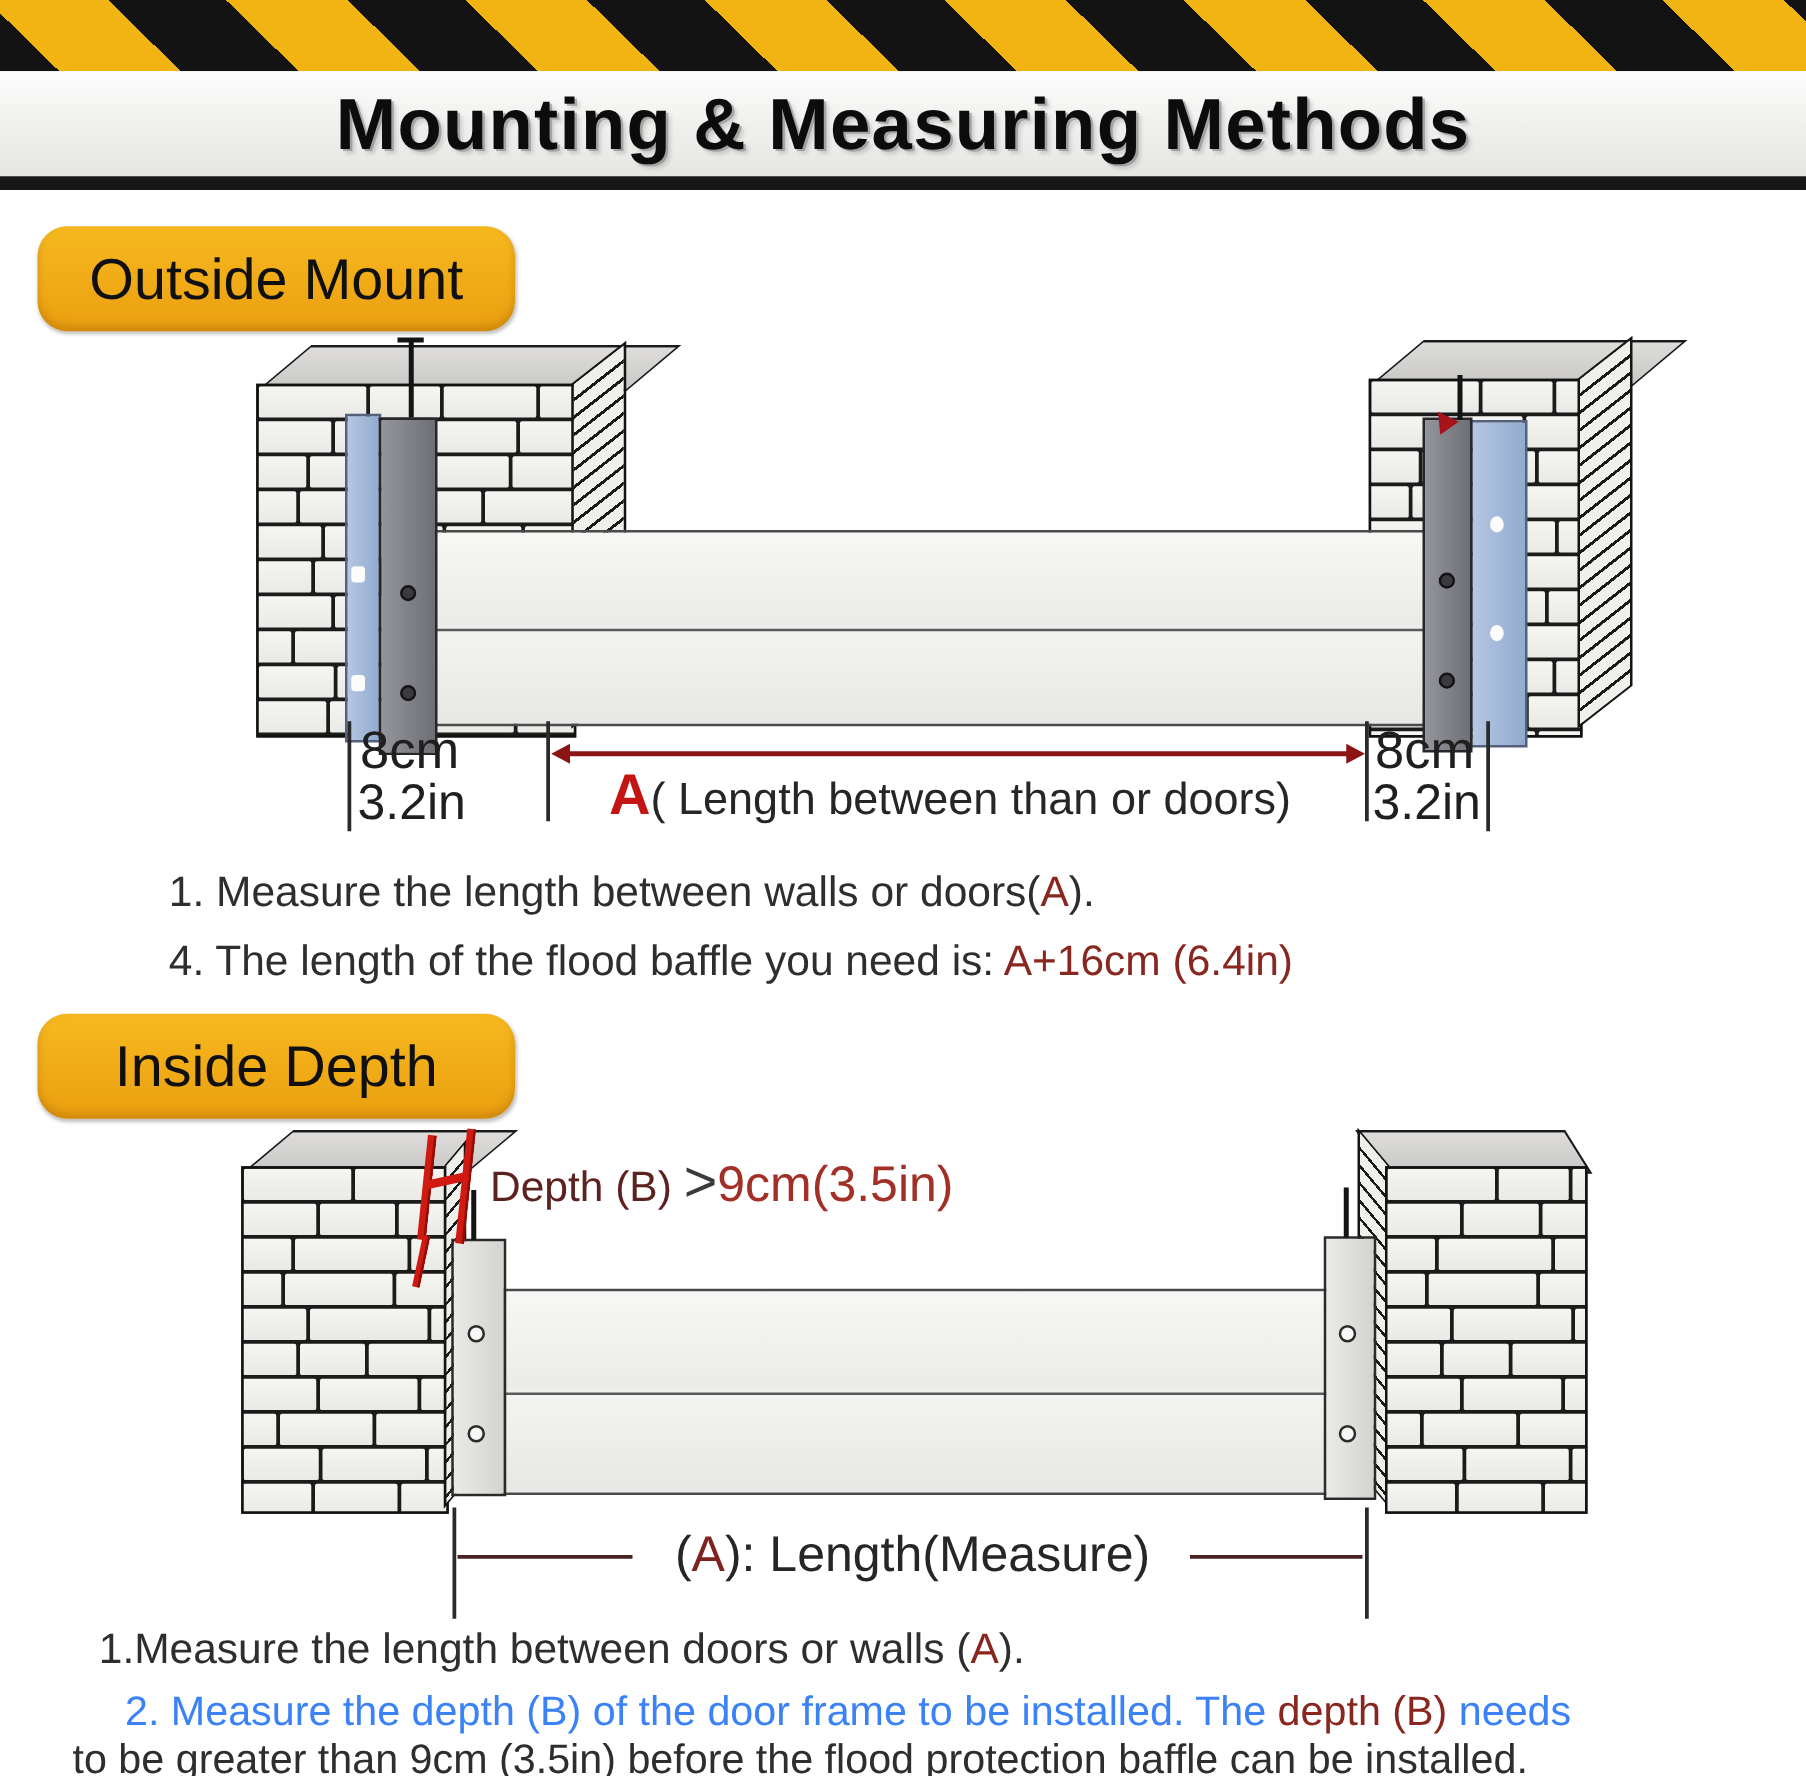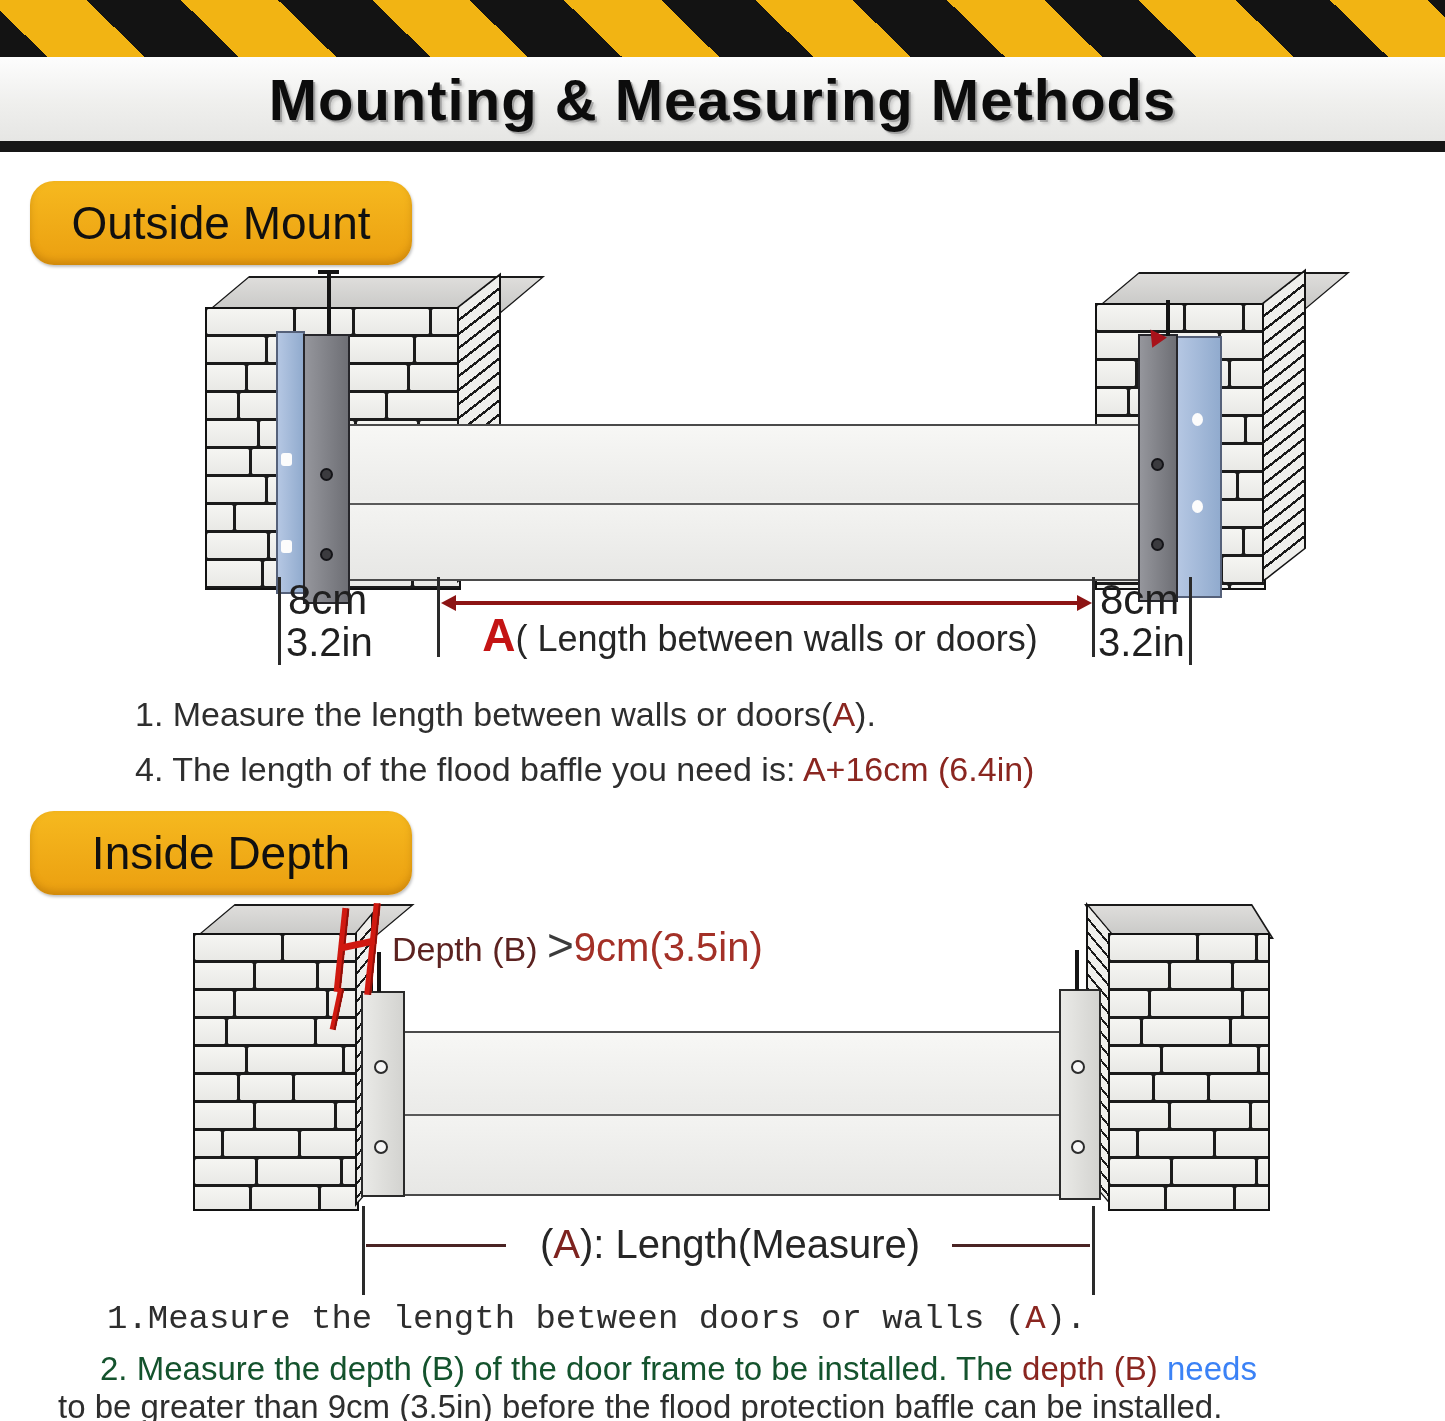--- a/index.html
+++ b/index.html
@@ -237,21 +237,21 @@
 <div class="abs tick" style="left:437px;top:577px;height:80px;"></div>
 <div class="abs tick" style="left:1092px;top:577px;height:80px;"></div>
 <div class="abs tick" style="left:1189px;top:577px;height:88px;"></div>
 <div class="abs arrow-line" style="left:455px;top:601px;width:625px;"></div>
 <div class="abs ah ah-l" style="left:441px;top:595px;"></div>
 <div class="abs ah ah-r" style="left:1077px;top:595px;"></div>
 <div class="abs meas" style="left:288px;top:579px;">8cm</div>
 <div class="abs meas" style="left:286px;top:621px;font-size:40px;">3.2in</div>
 <div class="abs meas" style="left:1100px;top:579px;">8cm</div>
 <div class="abs meas" style="left:1098px;top:621px;font-size:40px;">3.2in</div>
-<div class="abs dimlabel" style="left:460px;top:608px;width:600px;"><span style="color: rgb(196, 20, 20); font-size: 46px; font-weight: bold;">A</span><span style="color: rgb(38, 38, 38); font-size: 36px;">( Length between walls or doors)</span></div>
+<div class="abs dimlabel" style="left:460px;top:608px;width:600px;"><span style="color: rgb(196, 20, 20); font-size: 46px; font-weight: bold;">A</span><span style="color: rgb(38, 38, 38); font-size: 36px;">( Length between than or doors)</span></div>
 
 <div class="abs step" style="left:135px;top:695px;"><span style="color: rgb(46, 46, 46);">1. Measure the length between walls or doors(</span><span style="color: rgb(138, 38, 32);">A</span><span style="color: rgb(46, 46, 46);">).</span></div>
 <div class="abs step" style="left:135px;top:750px;"><span style="color: rgb(46, 46, 46);">4. The length of the flood baffle you need is: </span><span style="color: rgb(138, 38, 32);">A+16cm (6.4in)</span></div>
 
 <div class="abs badge" style="top:811px;">
   <span>Inside Depth</span>
 </div>
 
 <div class="abs slab" style="left:193px;top:904px;width:176px;height:31px;"></div>
 <div class="abs brickwall" style="left:193px;top:933px;width:162px;height:274px;">
@@ -380,15 +380,15 @@
 <div class="abs hole-light" style="left:1071px;top:1060px;"></div>
 <div class="abs hole-light" style="left:1071px;top:1140px;"></div>
 <div class="abs pin" style="left:1075px;top:950px;height:40px;"></div>
 
 <div class="abs tick" style="left:362px;top:1206px;height:89px;"></div>
 <div class="abs tick" style="left:1092px;top:1206px;height:89px;"></div>
 <div class="abs dimline" style="left:366px;top:1244px;width:140px;"></div>
 <div class="abs dimline" style="left:952px;top:1244px;width:138px;"></div>
 <div class="abs dimlabel" style="left:502px;top:1222px;width:456px;"><span style="color: rgb(38, 38, 38); font-size: 40px;">(</span><span style="color: rgb(126, 35, 31); font-size: 40px;">A</span><span style="color: rgb(38, 38, 38); font-size: 40px;">): Length(Measure)</span></div>
 
-<div class="abs step" style="left:107px;top:1300px;font-family:Liberation Mono, monospace;"><span style="color: rgb(46, 46, 46);">1.Measure the length between doors or walls (</span><span style="color: rgb(138, 38, 32);">A</span><span style="color: rgb(46, 46, 46);">).</span></div>
-<div class="abs step step-sm" style="left:100px;top:1350px;"><span style="color: #14532d;">2. Measure the depth (B) of the door frame to be installed. The </span><span style="color: rgb(138, 38, 32);">depth (B)</span><span style="color: #3b82f6;"> needs</span></div>
+<div class="abs step" style="left:79px;top:1300px;"><span style="color: rgb(46, 46, 46);">1.Measure the length between doors or walls (</span><span style="color: rgb(138, 38, 32);">A</span><span style="color: rgb(46, 46, 46);">).</span></div>
+<div class="abs step step-sm" style="left:100px;top:1350px;"><span style="color: #3b82f6;">2. Measure the depth (B) of the door frame to be installed. The </span><span style="color: rgb(138, 38, 32);">depth (B)</span><span style="color: #3b82f6;"> needs</span></div>
 <div class="abs step step-sm" style="left:58px;top:1388px;">to be greater than 9cm (3.5in) before the flood protection baffle can be installed.</div>
 
 </body></html>

